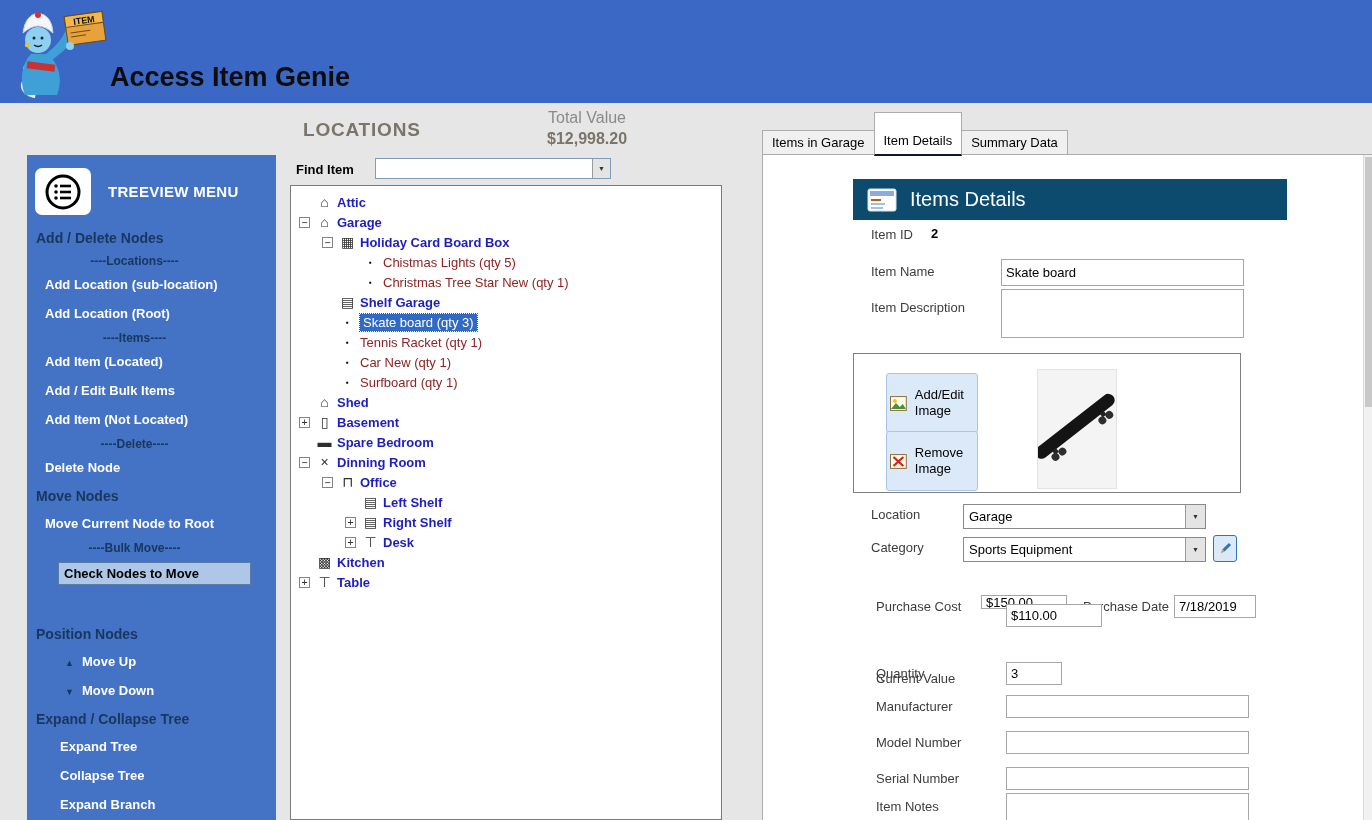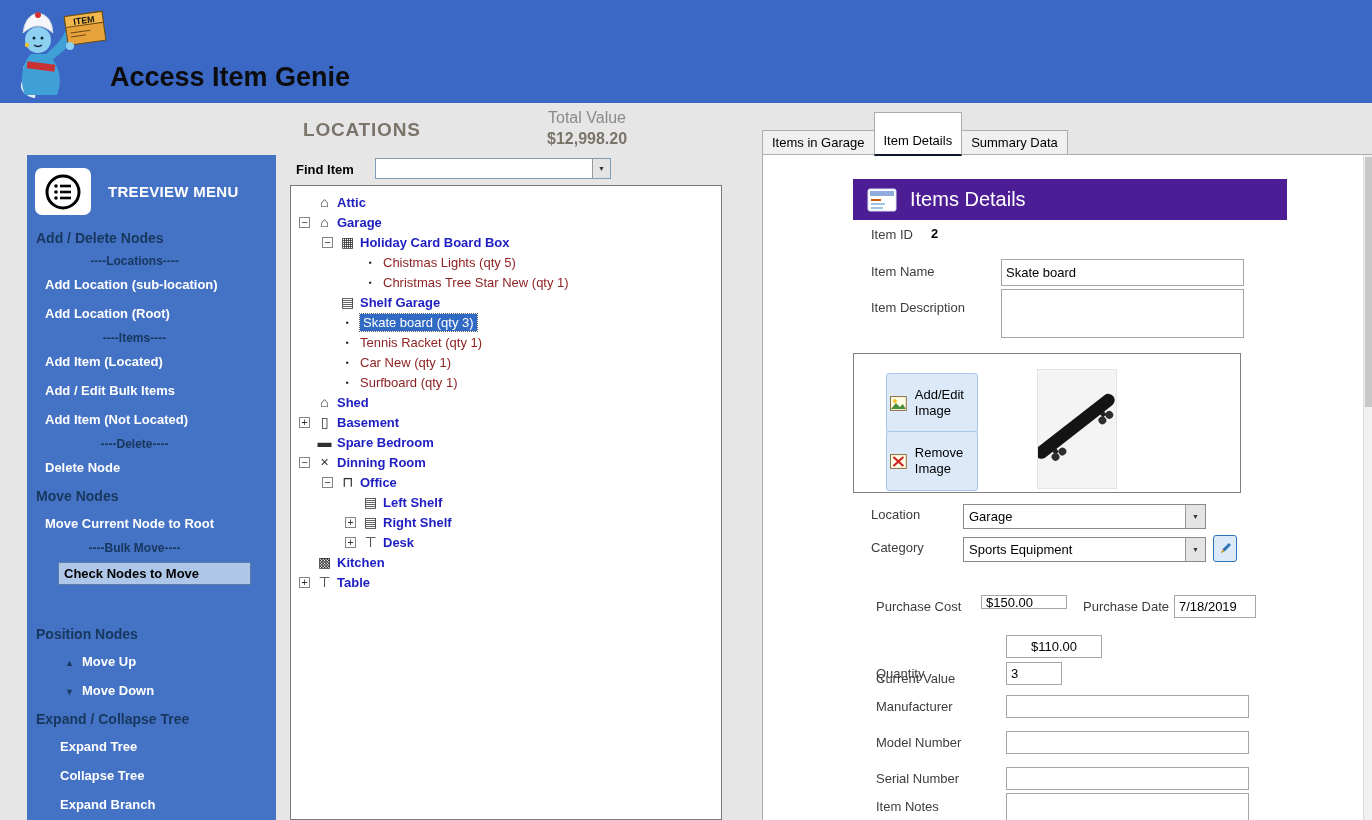--- a/index.html
+++ b/index.html
@@ -58,21 +58,21 @@
   
   #tab-strip { position:absolute; left:762px; top:128px; height:27px; display:flex; align-items:flex-end; z-index:5; }
   .tab { background:#f0f0f0; border:1px solid #acacac; font-size:13px; padding:4px 9px; cursor:pointer; }
   .tab + .tab { margin-left:-1px; }
   .tab.active { background:#fff; padding:20px 9px 6px; border-bottom:2px solid #0f172a; margin-bottom:-1px;
     position:relative; z-index:6; }
 
   
   #tab-page { position:absolute; left:762px; top:154px; width:610px; height:666px; background:#fff;
     border-top:1px solid #acacac; border-left:1px solid #acacac; overflow:hidden; z-index:1; }
-  #details-header { position:absolute; left:90px; top:24px; width:434px; height:41px; background:#4c1d95;
+  #details-header { position:absolute; left:90px; top:24px; width:434px; height:41px; background:#0c4a6e;
     display:flex; align-items:center; gap:13px; padding-left:14px; }
   #details-title { color:#fff; font-size:20px; }
   .lbl { position:absolute; font-size:13px; color:#3d3d3d; white-space:nowrap; }
   .tb { position:absolute; border:1px solid #a6a6a6; background:#fff; font-size:13px; padding:0 4px;
     font-family:inherit; color:#000; outline:none; }
   textarea.tb { resize:none; padding-top:3px; }
   #itemid-lbl { left:108px; top:72px; }
   #itemid-val { position:absolute; left:168px; top:71px; font-size:13px; font-weight:bold; color:#000; }
   #itemname-lbl { left:108px; top:109px; }
   #itemname-input { left:238px; top:104px; width:243px; height:27px; }
@@ -95,21 +95,21 @@
   #category-combo { left:200px; top:382px; width:243px; height:25px; }
   .combo-val { flex:1; font-size:13px; padding-left:5px; color:#000; white-space:nowrap; overflow:hidden; }
   .combo .combo-arrow { width:20px; }
   #pencil-btn { position:absolute; left:450px; top:380px; width:24px; height:27px; background:#dbe9f8;
     border:1px solid #2e75b6; border-radius:3px; display:flex; align-items:center; justify-content:center; cursor:pointer; }
   #pcost-lbl { left:113px; top:444px; }
   #pcost-input { left:218px; top:440px; width:86px; height:14px; }
   #pdate-lbl { left:320px; top:444px; }
   #pdate-input { left:411px; top:440px; width:82px; height:23px; }
   #cvalue-lbl { left:113px; top:480px;margin-top:36px; }
-  #cvalue-input { left:243px; top:480px; width:96px; height:23px;text-align:center; }
+  #cvalue-input { left:243px; top:449px; width:96px; height:23px; }
   #qty-lbl { left:113px; top:511px; }
   #qty-input { left:243px; top:507px; width:56px; height:23px; }
   #manu-lbl { left:113px; top:544px; }
   #manu-input { left:243px; top:540px; width:243px; height:23px; }
   #model-lbl { left:113px; top:580px; }
   #model-input { left:243px; top:576px; width:243px; height:23px; }
   #serial-lbl { left:113px; top:616px; }
   #serial-input { left:243px; top:612px; width:243px; height:23px; }
   #notes-lbl { left:113px; top:644px; }
   #notes-box { left:243px; top:638px; width:243px; height:45px; }

